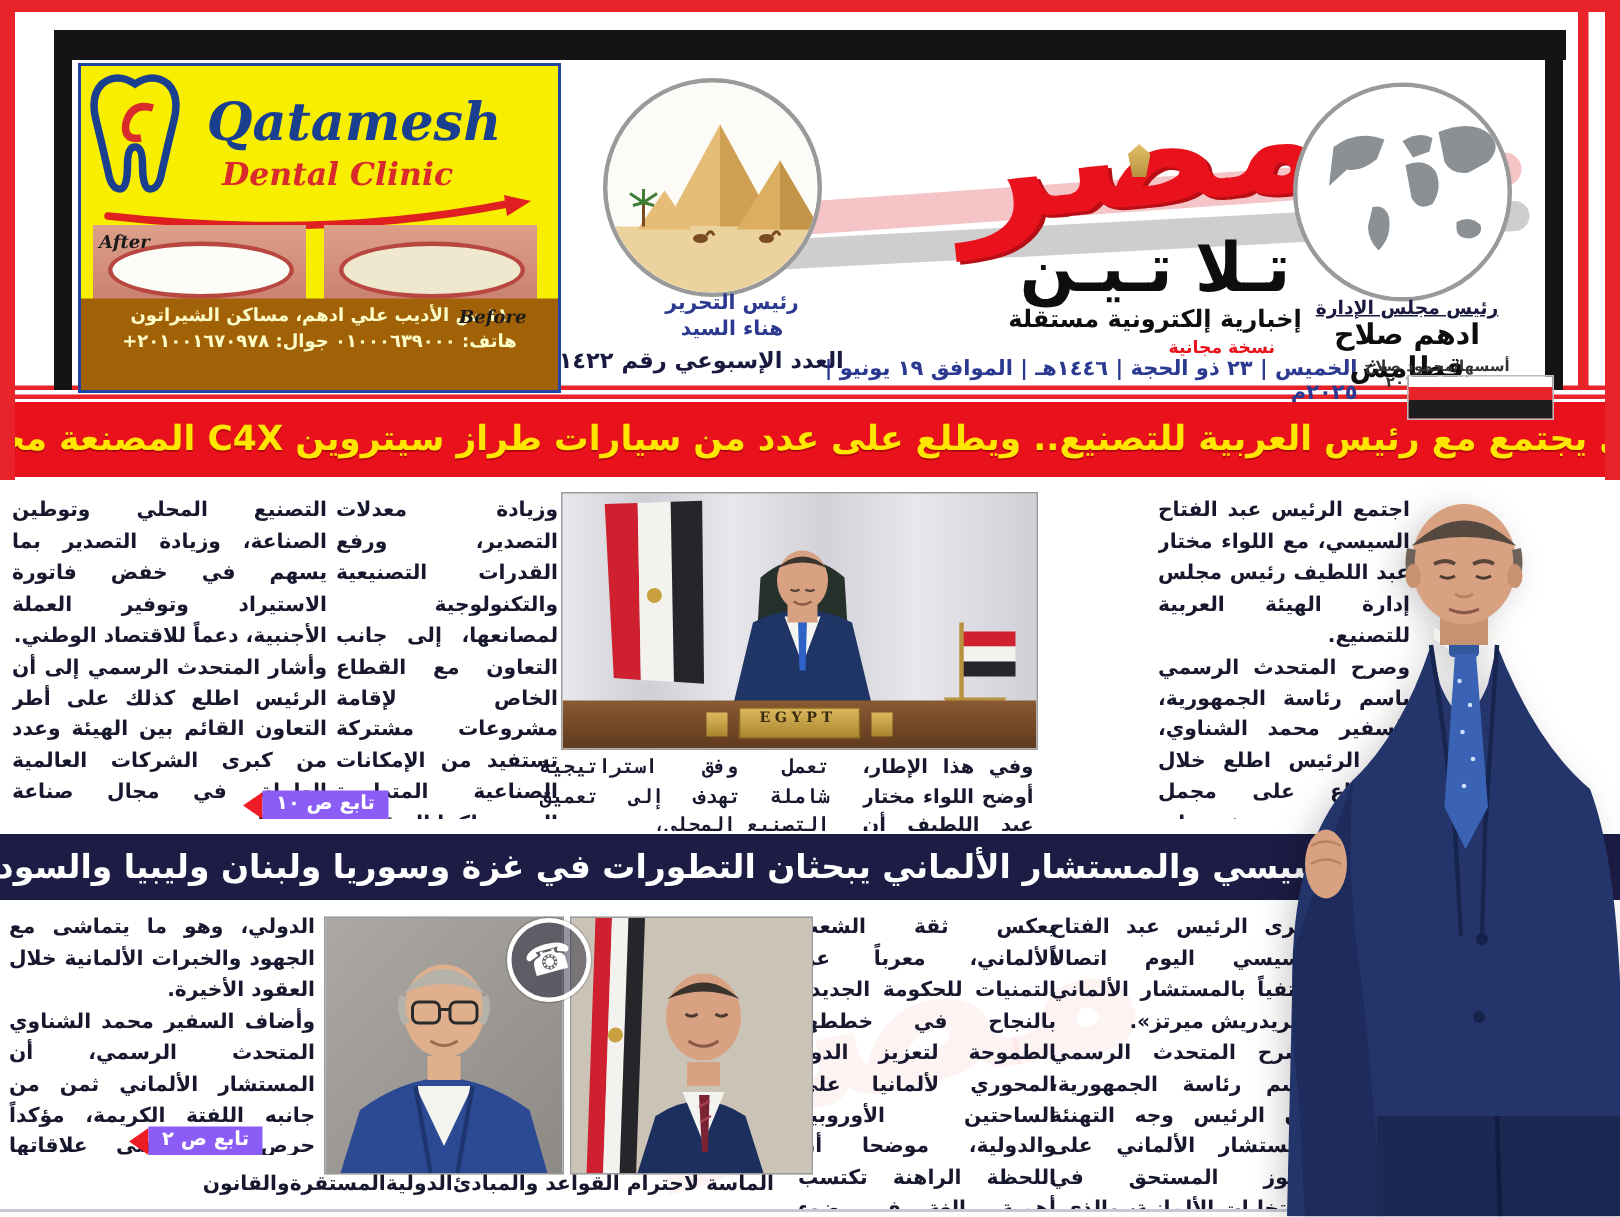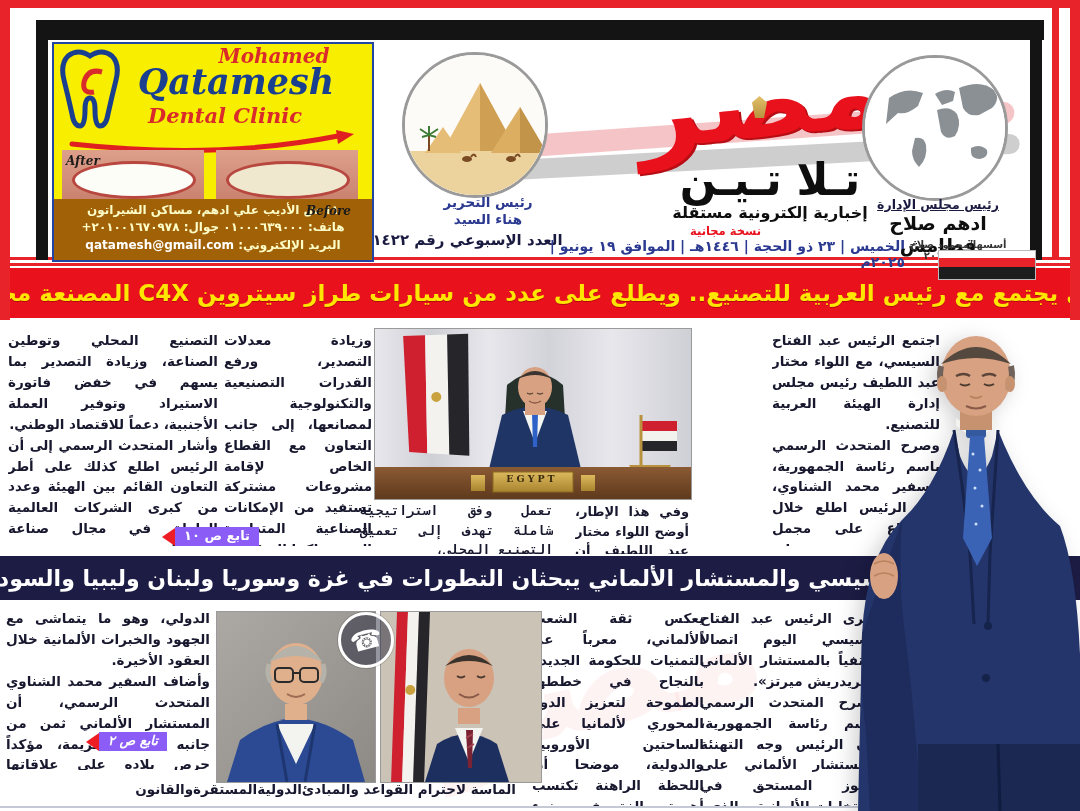--- a/index.html
+++ b/index.html
@@ -48,21 +48,21 @@
      justify-content:center;z-index:2;}
   .logo-main span{color:#e8111c;font-size:100px;font-weight:bold;line-height:1;
      transform:rotate(-6deg) scaleX(1.12);text-shadow:2px 2px 0 #b70d14;}
   .eagle{left:752px;top:96px;width:15px;height:22px;z-index:3;
      background:linear-gradient(#e3c06a,#b8923f);
      clip-path:polygon(50% 0,100% 30%,80% 100%,20% 100%,0 30%);}
   .logo-sub{left:630px;top:158px;width:280px;text-align:center;color:#0e0e0e;
      font-size:43px;font-weight:bold;transform:scaleY(1.05);z-index:2;direction:rtl;line-height:1;}
   .tagline{left:630px;top:203px;width:280px;text-align:center;color:#0e0e0e;
      font-size:16px;font-weight:bold;direction:rtl;z-index:2;}
-  .free-copy{left:690px;top:224px;width:160px;text-align:left;color:#e8111c;
+  .free-copy{left:690px;top:224px;width:160px;text-align:right;color:#e8111c;
      font-size:11.5px;font-weight:bold;direction:rtl;z-index:2;}
   .date-line{left:545px;top:238px;width:360px;color:#2b3990;
      font-size:14px;font-weight:bold;direction:rtl;z-index:2;}
   .chairman-title{left:868px;top:197px;width:140px;text-align:center;color:#1a1a40;
      font-size:12.5px;font-weight:bold;text-decoration:underline;direction:rtl;z-index:2;}
   .chairman-name{left:858px;top:212px;width:160px;text-align:center;color:#0e0e0e;
      font-size:19px;font-weight:bold;direction:rtl;z-index:2;}
   .founded{left:888px;top:239px;width:140px;text-align:center;color:#333;
      font-size:10px;font-weight:bold;direction:rtl;z-index:2;}
   
@@ -111,42 +111,37 @@
 <div class="abs black-side-r"></div>
 <div class="abs ribbon-tail"></div>
 <div class="abs rule-red" style="top:257px;"></div>
 <div class="abs rule-red" style="top:263px;"></div>
 
 <div class="abs ad-box">
   <svg class="abs" style="left:4px;top:4px;" width="64" height="88" viewBox="0 0 64 88">
     <path d="M32 8 Q20 0 10 8 Q2 16 6 32 Q10 48 14 66 Q16 78 22 78 Q27 78 27 62 Q27 50 32 50 Q37 50 37 62 Q37 78 42 78 Q48 78 50 66 Q54 48 58 32 Q62 16 54 8 Q44 0 32 8 Z" fill="none" stroke="#1b3f8f" stroke-width="5"></path>
     <path d="M44 24 Q30 20 26 34 Q24 46 36 44" fill="none" stroke="#d92b2b" stroke-width="5"></path>
   </svg>
-  <div class="abs ad-mohamed">Mohamed</div>
   <div class="abs ad-dental">Dental Clinic</div>
   <div class="abs ad-qatamesh">Qatamesh</div>
   <svg class="abs" style="left:12px;top:84px;" width="296" height="26" viewBox="0 0 296 26">
     <path d="M6 16 Q150 32 272 8" fill="none" stroke="#e02020" stroke-width="5" stroke-linecap="round"></path>
     <polygon points="270,2 288,6 272,16" fill="#e02020"></polygon>
   </svg>
   <div class="abs smile" style="left:8px;top:106px;">
     <div class="teeth"></div>
   </div>
   <div class="abs smile" style="left:162px;top:106px;">
     <div class="teeth" style="background:#efe8cf;"></div>
   </div>
   <div class="abs smile-label" style="left:12px;top:96px;">After</div>
   <div class="abs smile-label" style="left:252px;top:146px;">Before</div>
   <div class="ad-bar abs">
     <div>١١ ش الأديب علي ادهم، مساكن الشيراتون</div>
     <div>هاتف: ٠١٠٠٠٦٣٩٠٠٠ جوال: ٢٠١٠٠١٦٧٠٩٧٨+</div>
-    <div>
-      <span>البريد الإلكتروني:</span>
-      <span class="ad-email">qatamesh@gmail.com</span>
-    </div>
   </div>
 </div>
 
 <div class="abs circle-frame" style="left:402px;top:52px;width:140px;height:140px;">
   <svg width="140" height="140" viewBox="0 0 140 140">
     <rect width="140" height="140" fill="#fcfbf7"></rect>
     <rect y="96" width="140" height="44" fill="#ecd39e"></rect>
     <polygon points="20,98 38,72 56,98" fill="#e6bd76"></polygon>
     <polygon points="38,96 75,28 112,96" fill="#e6bd76"></polygon>
     <polygon points="75,28 112,96 75,96" fill="#cf9f54"></polygon>
@@ -323,21 +318,21 @@
 <div class="abs body-col" style="left:6px;top:608px;width:204px;height:162px;">الدولي، وهو ما يتماشى مع الجهود والخبرات الألمانية خلال العقود الأخيرة.
 وأضاف السفير محمد الشناوي المتحدث الرسمي، أن المستشار الألماني ثمن من جانبه اللفتة الكريمة، مؤكداً حرص بلاده على علاقاتها الوثيقة مع مصر،</div>
 
 <div class="abs a2-bottom">
   <span>الماسة لاحترام القواعد والمبادئ</span>
   <span>الدولية</span>
   <span>المستقرة</span>
   <span>والقانون</span>
 </div>
 
-<div class="abs page-tag" style="left:86px;top:732px;font-style:italic;">
+<div class="abs page-tag" style="left:86px;top:751px;">
   <span class="tag-arrow"></span>
   <span class="tag-box">تابع ص ٢</span>
 </div>
 
 <div class="abs bottom-rule"></div>
 
 <div class="abs portrait">
   <svg width="222" height="487" viewBox="0 0 222 487">
     <path d="M0 487 L4 310 Q8 232 44 196 Q76 166 96 106 L102 132 Q110 152 118 152 Q126 152 134 132 L140 106 Q166 172 202 202 Q218 244 222 330 L222 487 Z" fill="#24356b"></path>
     <path d="M96 106 Q106 170 112 230 L116 300" stroke="#17244d" stroke-width="3" fill="none"></path>

